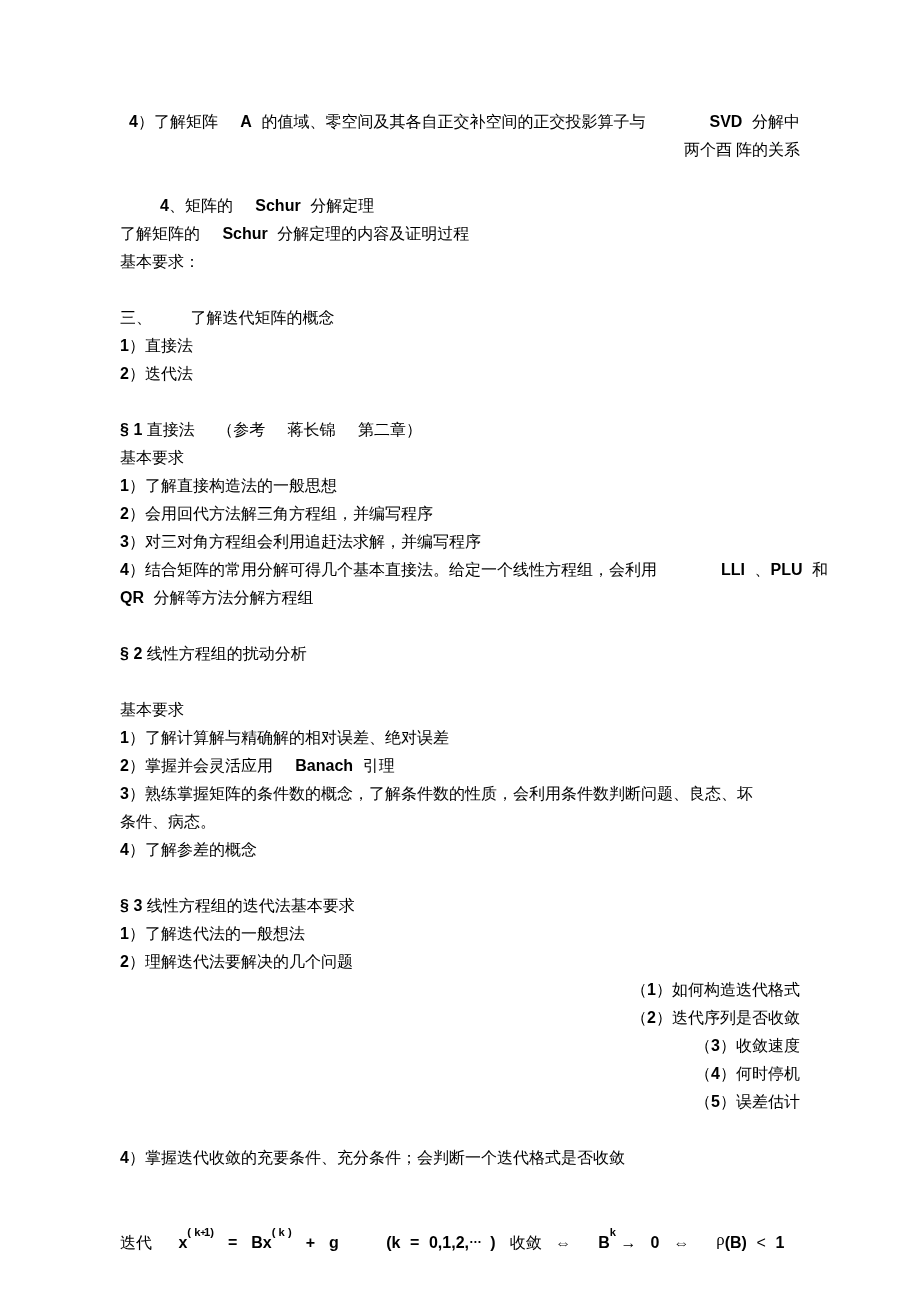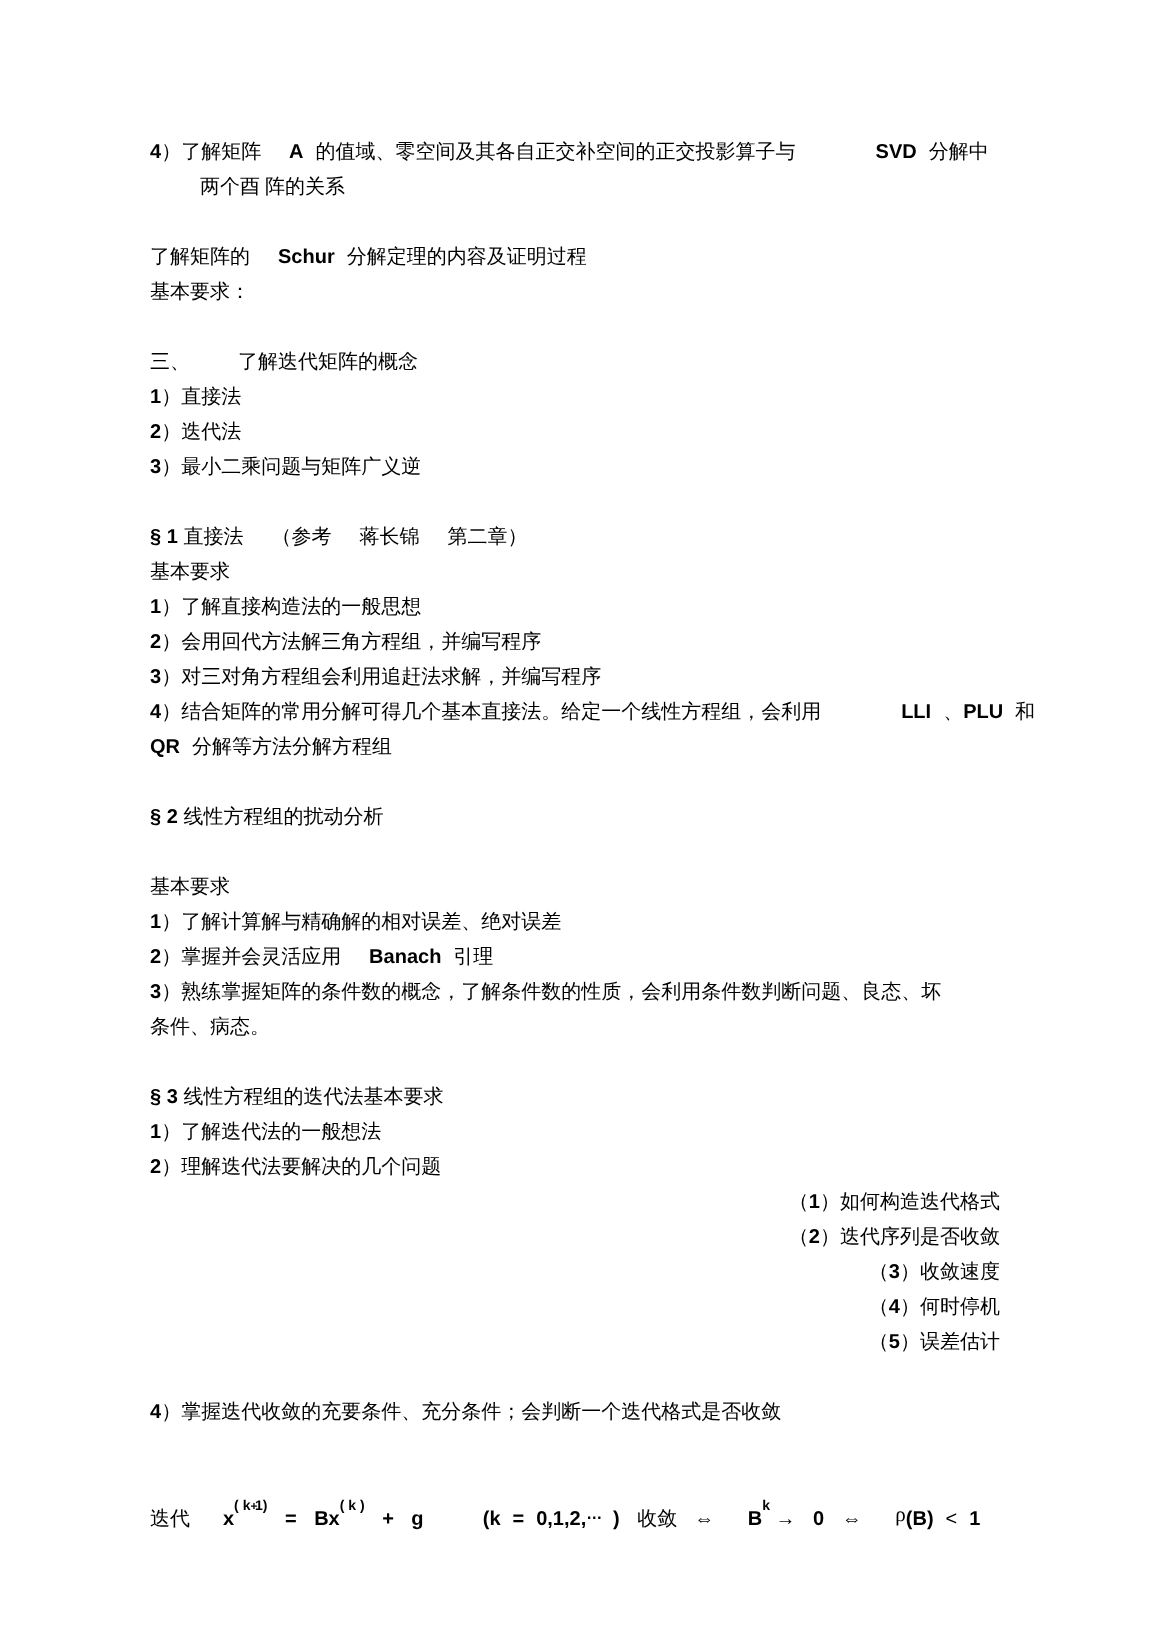--- a/index.html
+++ b/index.html
@@ -23,20 +23,21 @@
     font-weight: bold;
   }
   .line {
     margin: 0;
     white-space: nowrap;
   }
   .indent-hang {
     padding-left: 40px;
     text-indent: -40px;
     white-space: normal;
+    text-align: right;
   }
   .indent-1 { padding-left: 40px; }
   .indent-2 { padding-left: 60px; text-align: right; }
   .blank { height: 28px; }
   .gap-s  { display:inline-block; width: 0.6em; }
   .gap-m  { display:inline-block; width: 1.4em; }
   .gap-l  { display:inline-block; width: 2.4em; }
   .gap-xl { display:inline-block; width: 4.0em; }
   .spread { letter-spacing: 0.28em; }
   .formula {
@@ -61,33 +62,35 @@
 
 <div class="page">
 
   <p class="line indent-hang">
     <span class="bold-latin">4</span><span>）了解矩阵</span><span class="gap-m"></span><span class="bold-latin">A</span><span class="gap-s"></span><span>的值域、零空间及其各自正交补空间的正交投影算子与</span><span class="gap-xl"></span><span class="bold-latin">SVD</span><span class="gap-s"></span><span>分解中两个酉</span>
     <span>阵的关系</span>
   </p>
 
   <div class="blank"></div>
 
+  <p class="line indent-1">
+    <span class="bold-latin">4</span><span>、矩阵的</span><span class="gap-m"></span><span class="bold-latin">Schur</span><span class="gap-s"></span><span>分解定理</span>
+  </p>
   <p class="line">
     <span>了解矩阵的</span><span class="gap-m"></span><span class="bold-latin">Schur</span><span class="gap-s"></span><span>分解定理的内容及证明过程</span>
   </p>
   <p class="line"><span>基本要求：</span></p>
 
   <div class="blank"></div>
 
   <p class="line">
     <span>三、</span><span class="gap-l"></span><span>了解迭代矩阵的概念</span>
   </p>
   <p class="line"><span class="bold-latin">1</span><span>）直接法</span></p>
   <p class="line"><span class="bold-latin">2</span><span>）迭代法</span></p>
-  <p class="line"><span class="bold-latin">3</span><span>）最小二乘问题与矩阵广义逆</span></p>
 
   <div class="blank"></div>
 
   <p class="line">
     <span class="bold-latin spread">§1</span><span>直接法</span><span class="gap-m"></span><span>（参考</span><span class="gap-m"></span><span>蒋长锦</span><span class="gap-m"></span><span>第二章）</span>
   </p>
   <p class="line"><span>基本要求</span></p>
   <p class="line"><span class="bold-latin">1</span><span>）了解直接构造法的一般思想</span></p>
   <p class="line"><span class="bold-latin">2</span><span>）会用回代方法解三角方程组，并编写程序</span></p>
   <p class="line"><span class="bold-latin">3</span><span>）对三对角方程组会利用追赶法求解，并编写程序</span></p>
@@ -106,20 +109,21 @@
 
   <div class="blank"></div>
 
   <p class="line"><span>基本要求</span></p>
   <p class="line"><span class="bold-latin">1</span><span>）了解计算解与精确解的相对误差、绝对误差</span></p>
   <p class="line">
     <span class="bold-latin">2</span><span>）掌握并会灵活应用</span><span class="gap-m"></span><span class="bold-latin">Banach</span><span class="gap-s"></span><span>引理</span>
   </p>
   <p class="line"><span class="bold-latin">3</span><span>）熟练掌握矩阵的条件数的概念，了解条件数的性质，会利用条件数判断问题、良态、坏</span></p>
   <p class="line"><span>条件、病态。</span></p>
+  <p class="line"><span class="bold-latin">4</span><span>）了解参差的概念</span></p>
 
   <div class="blank"></div>
 
   <p class="line">
     <span class="bold-latin spread">§3</span><span>线性方程组的迭代法基本要求</span>
   </p>
   <p class="line"><span class="bold-latin">1</span><span>）了解迭代法的一般想法</span></p>
   <p class="line"><span class="bold-latin">2</span><span>）理解迭代法要解决的几个问题</span></p>
   <p class="line indent-2"><span>（</span><span class="bold-latin">1</span><span>）如何构造迭代格式</span></p>
   <p class="line indent-2"><span>（</span><span class="bold-latin">2</span><span>）迭代序列是否收敛</span></p>

